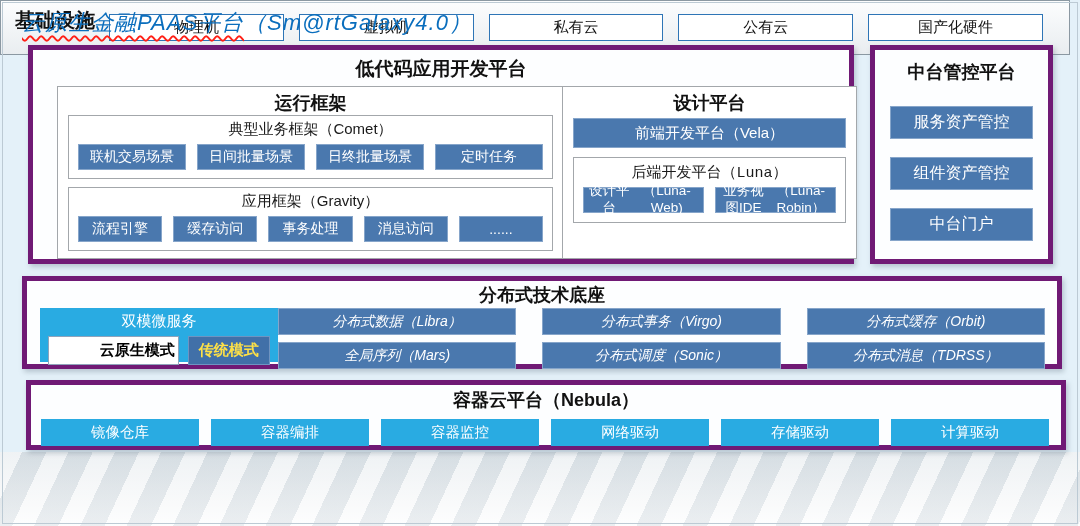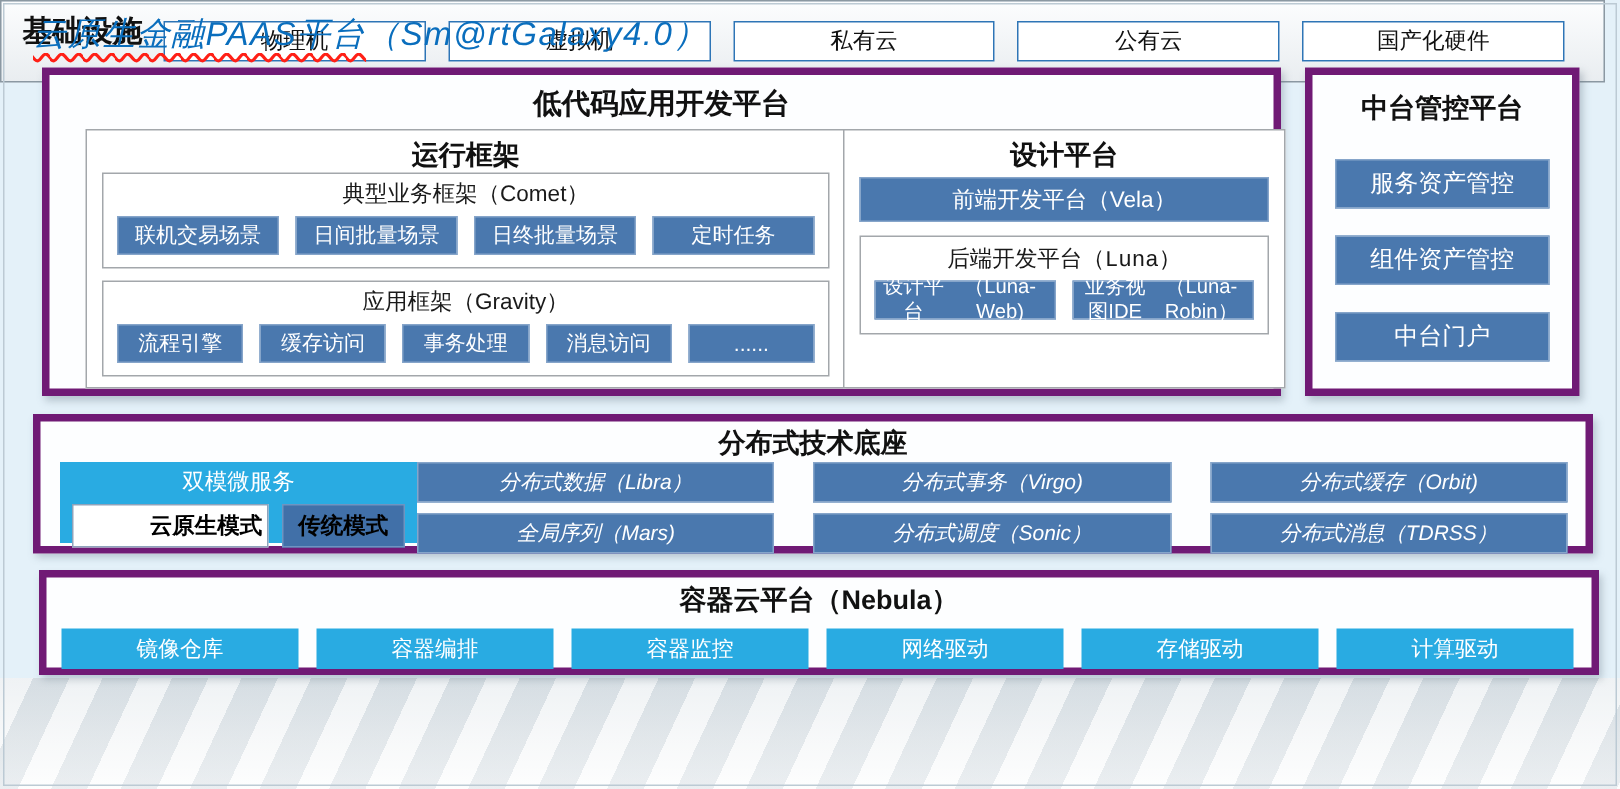--- a/index.html
+++ b/index.html
@@ -50,21 +50,21 @@
   #mid-buttons .steel-btn{height:33px;font-size:16px;}
 
   
   #distributed{left:22px;top:276px;width:1040px;height:93px;}
   #dist-content{position:absolute;left:13px;right:12px;top:27px;bottom:2px;display:flex;}
   #dualmode{width:238px;background:#29abe2;padding:4px 8px 8px;box-sizing:border-box;}
   #dualmode-label{color:#fff;font-size:15px;text-align:center;margin-bottom:5px;}
   #dualmode-row{display:flex;gap:9px;height:29px;}
   #cloud-native{flex:1;background:#fff;border:1px solid #8fa3bb;color:#000;font-weight:bold;
     font-size:15px;display:flex;align-items:center;justify-content:center;box-sizing:border-box;padding-left:48px;}
-  #traditional{flex:1;background:#4170a8;border:1px solid #6e94c1;color:#000000;font-weight:bold;
+  #traditional{flex:1;background:#4170a8;border:1px solid #6e94c1;color:#fde047;font-weight:bold;
     font-size:15px;display:flex;align-items:center;justify-content:center;box-sizing:border-box;}
   #dist-grid{flex:1;display:grid;grid-template-columns:repeat(3,1fr);column-gap:26px;row-gap:7px;}
   #dist-grid .steel-btn{height:27px;font-style:italic;}
 
   
   #nebula{left:26px;top:380px;width:1040px;height:70px;}
   #nebula-row{display:flex;gap:12px;margin:7px 12px 0 10px;}
   #nebula-row .cyan-btn{flex:1;height:27px;}
 
   

